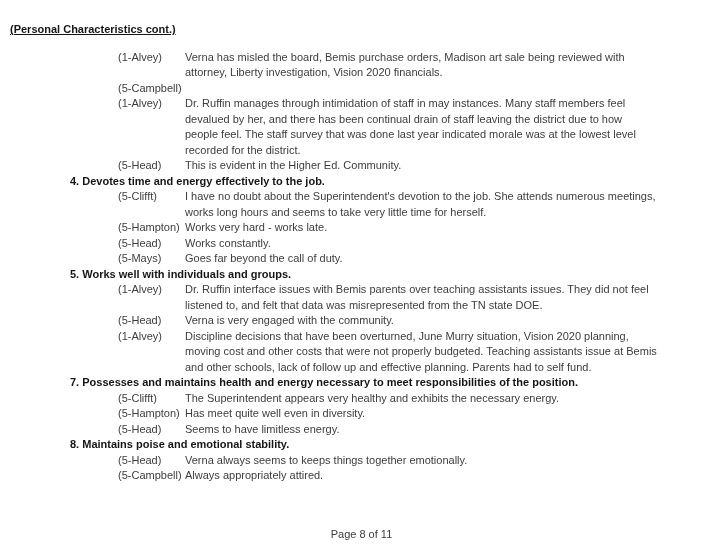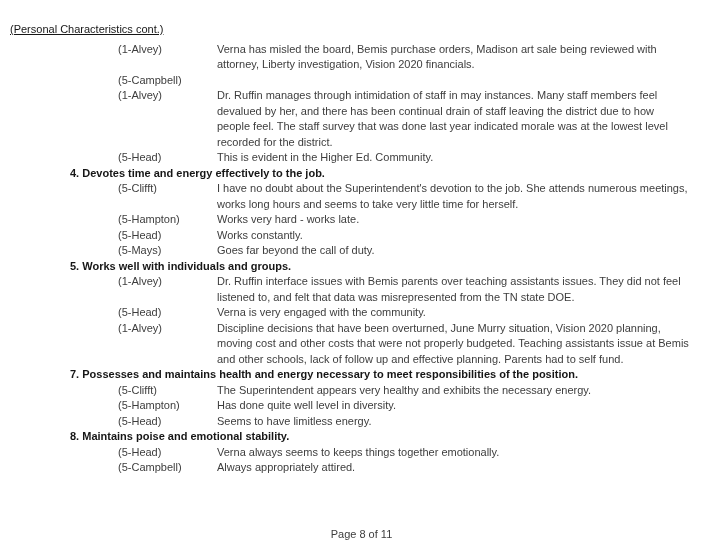--- a/index.html
+++ b/index.html
@@ -12,41 +12,40 @@
     position: relative;
   }
   .page {
     position: absolute;
     top: 0; left: 0;
     width: 707px; height: 560px;
     padding-top: 22px;
   }
   .doc-header {
     margin-left: 10px;
-    font-weight: normal;
+    font-weight: bold;
     text-decoration: underline;
     color: #161616;
-    margin-bottom: 4px;
+    margin-bottom: 12px;
   }
   .section-title {
     margin-left: 70px;
     font-weight: bold;
     color: #161616;
   }
   .comment-row {
     display: flex;
     margin-left: 118px;
   }
   .comment-label {
     width: 67px;
     flex-shrink: 0;
   }
   .comment-text {
     width: 472px;
-    margin-left: 32px;
   }
   .page-footer {
     position: absolute;
     top: 527px;
     left: 8px;
     width: 707px;
     text-align: center;
     color: #3d3d3d;
   }
 </style>
@@ -102,21 +101,21 @@
         <span class="comment-label">(1-Alvey)</span>
         <span class="comment-text">Discipline decisions that have been overturned, June Murry situation, Vision 2020 planning, moving cost and other costs that were not properly budgeted. Teaching assistants issue at Bemis and other schools, lack of follow up and effective planning. Parents had to self fund.</span>
       </div>
       <div class="section-title">7. Possesses and maintains health and energy necessary to meet responsibilities of the position.</div>
       <div class="comment-row">
         <span class="comment-label">(5-Clifft)</span>
         <span class="comment-text">The Superintendent appears very healthy and exhibits the necessary energy.</span>
       </div>
       <div class="comment-row">
         <span class="comment-label">(5-Hampton)</span>
-        <span class="comment-text">Has done quite well level in diversity.</span>
+        <span class="comment-text">Has meet quite well even in diversity.</span>
       </div>
       <div class="comment-row">
         <span class="comment-label">(5-Head)</span>
         <span class="comment-text">Seems to have limitless energy.</span>
       </div>
       <div class="section-title">8. Maintains poise and emotional stability.</div>
       <div class="comment-row">
         <span class="comment-label">(5-Head)</span>
         <span class="comment-text">Verna always seems to keeps things together emotionally.</span>
       </div>

